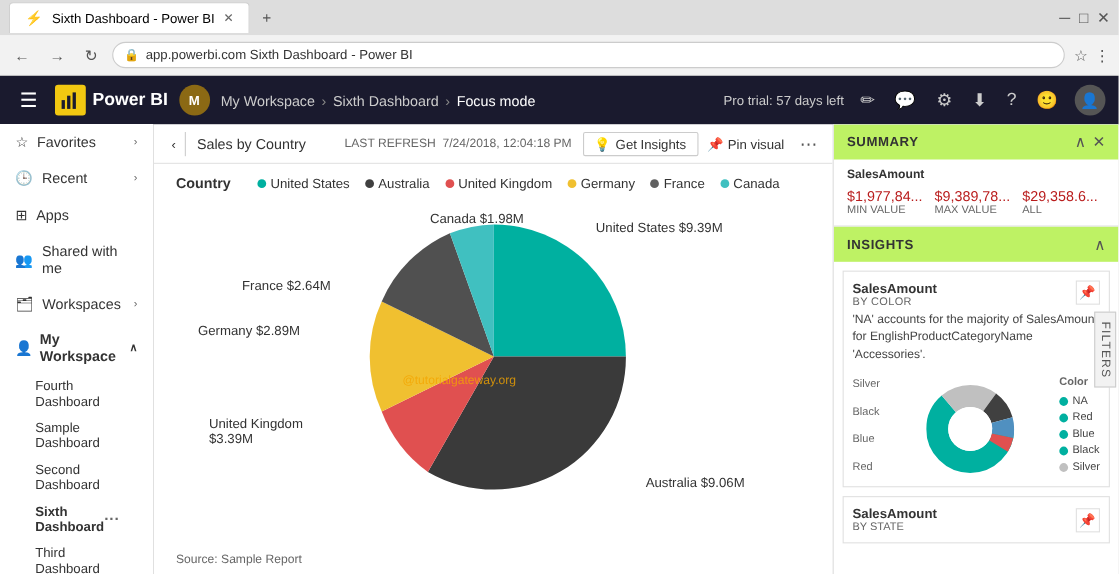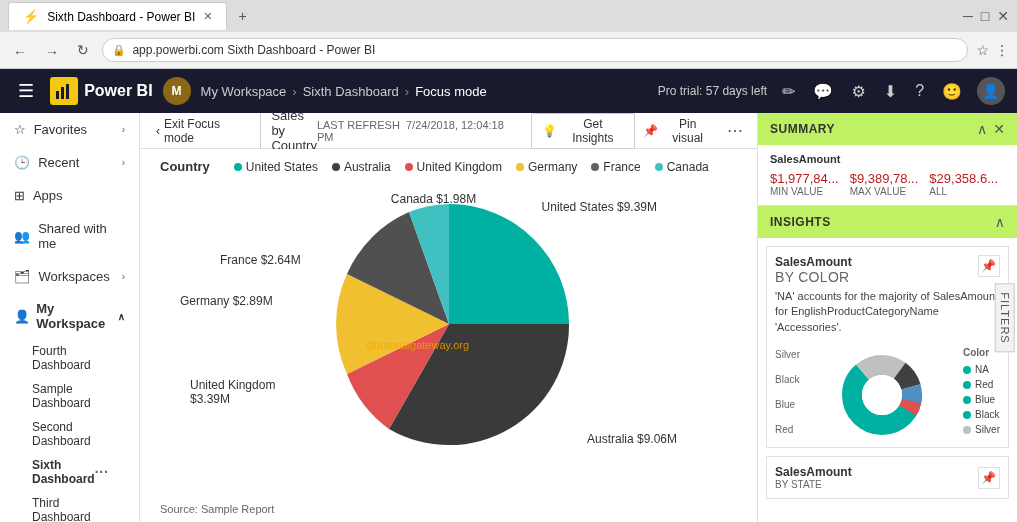--- a/index.html
+++ b/index.html
@@ -82,21 +82,21 @@
     .summary-content { padding: 8px 12px; }
     .summary-label { font-size: 11px; font-weight: 600; color: #333; margin-bottom: 6px; }
     .summary-values { display: grid; grid-template-columns: 1fr 1fr 1fr; gap: 4px; }
     .summary-val-item { display: flex; flex-direction: column; }
     .summary-val { font-size: 13px; font-weight: 400; color: #b91c1c; }
     .summary-val-label { font-size: 10px; color: #666; }
     .insights-section { flex: 1; overflow-y: auto; }
     .insight-card { margin: 8px; border: 1px solid #e0e0e0; padding: 8px; background: #fff; }
     .insight-card-header { display: flex; justify-content: space-between; align-items: flex-start; margin-bottom: 4px; }
     .insight-title { font-size: 12px; font-weight: 600; color: #333; }
-    .insight-subtitle { font-size: 14px; color: #666; text-transform: uppercase; letter-spacing: 0.3px; }
+    .insight-subtitle { font-size: 10px; color: #666; text-transform: uppercase; letter-spacing: 0.3px; }
     .insight-pin-btn { background: none; border: 1px solid #e0e0e0; cursor: pointer; width: 22px; height: 22px; display: flex; align-items: center; justify-content: center; color: #555; font-size: 12px; flex-shrink: 0; }
     .insight-desc { font-size: 11px; color: #444; margin-bottom: 8px; line-height: 1.4; }
     .donut-chart-container { display: flex; align-items: flex-end; justify-content: space-between; padding: 4px 0; }
     .donut-labels-left { display: flex; flex-direction: column; gap: 14px; font-size: 10px; color: #666; }
     .donut-labels-right { display: flex; flex-direction: column; gap: 4px; font-size: 10px; }
     .donut-legend-item { display: flex; align-items: center; gap: 4px; }
     .donut-legend-dot { width: 8px; height: 8px; border-radius: 50%; }
     .donut-legend-text { font-size: 10px; color: #444; }
     .second-insight { margin: 8px; border: 1px solid #e0e0e0; padding: 8px; background: #fff; display: flex; align-items: center; justify-content: space-between; }
     .second-insight-title { font-size: 12px; font-weight: 600; color: #333; }
@@ -222,21 +222,20 @@
         <span>Basic Reports in RPT1</span>
       </div>
 
     </div>
 
     <div class="main-area">
 
       <div class="focus-bar">
         <div class="exit-focus-btn">
           <span>‹</span>
-          <span>Exit Focus mode</span>
         </div>
         <span class="focus-title">Sales by Country</span>
         <span class="last-refresh">
           <span>LAST REFRESH</span>&nbsp;
           <span>7/24/2018, 12:04:18 PM</span>
         </span>
         <button class="get-insights-btn">
           <span>💡</span>
           <span>Get Insights</span>
         </button>

